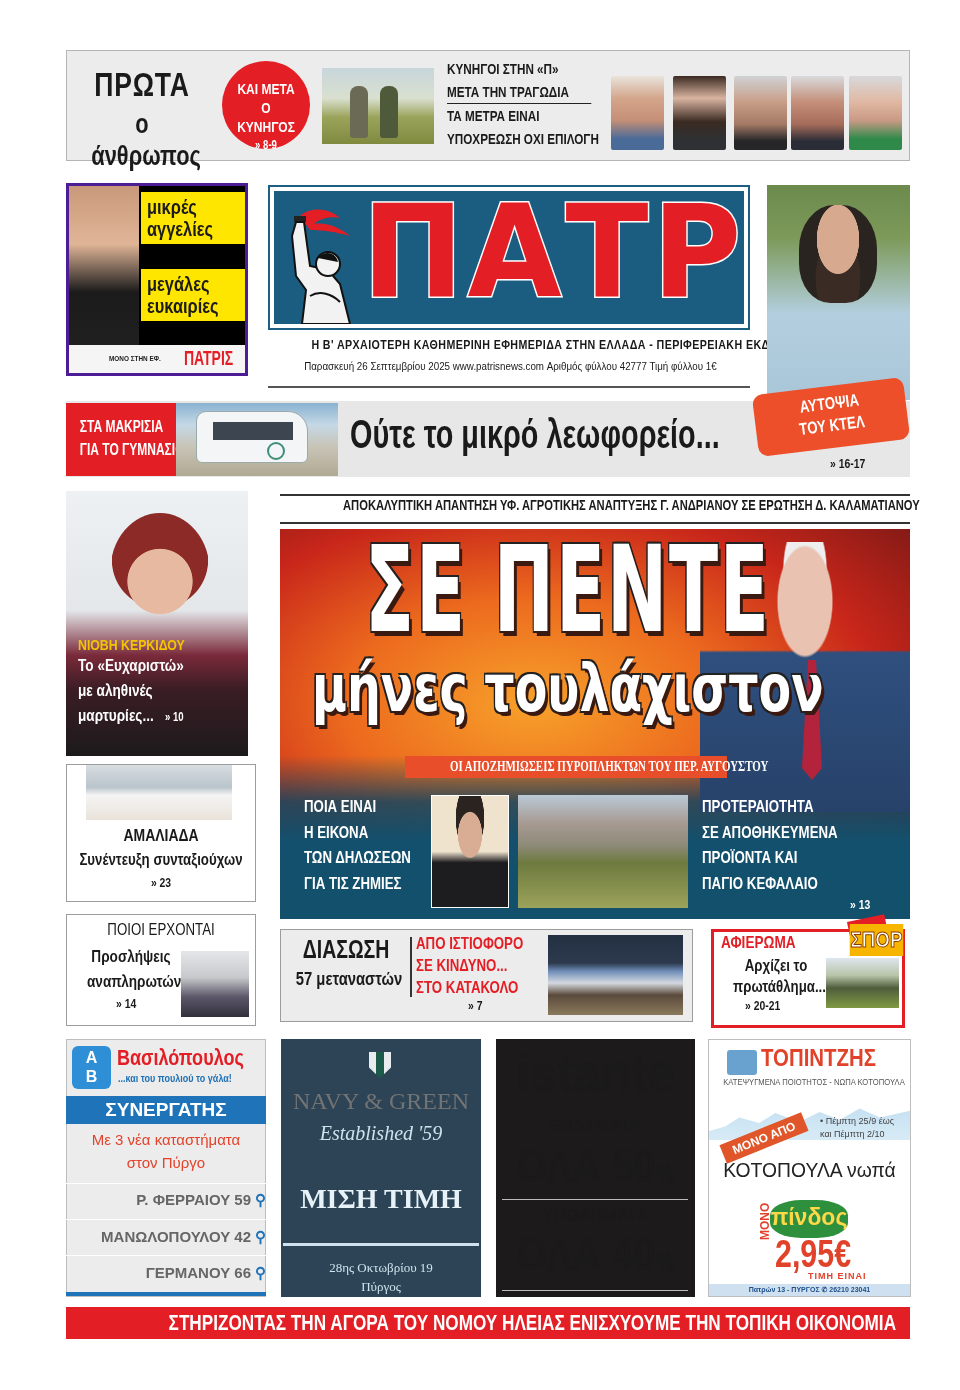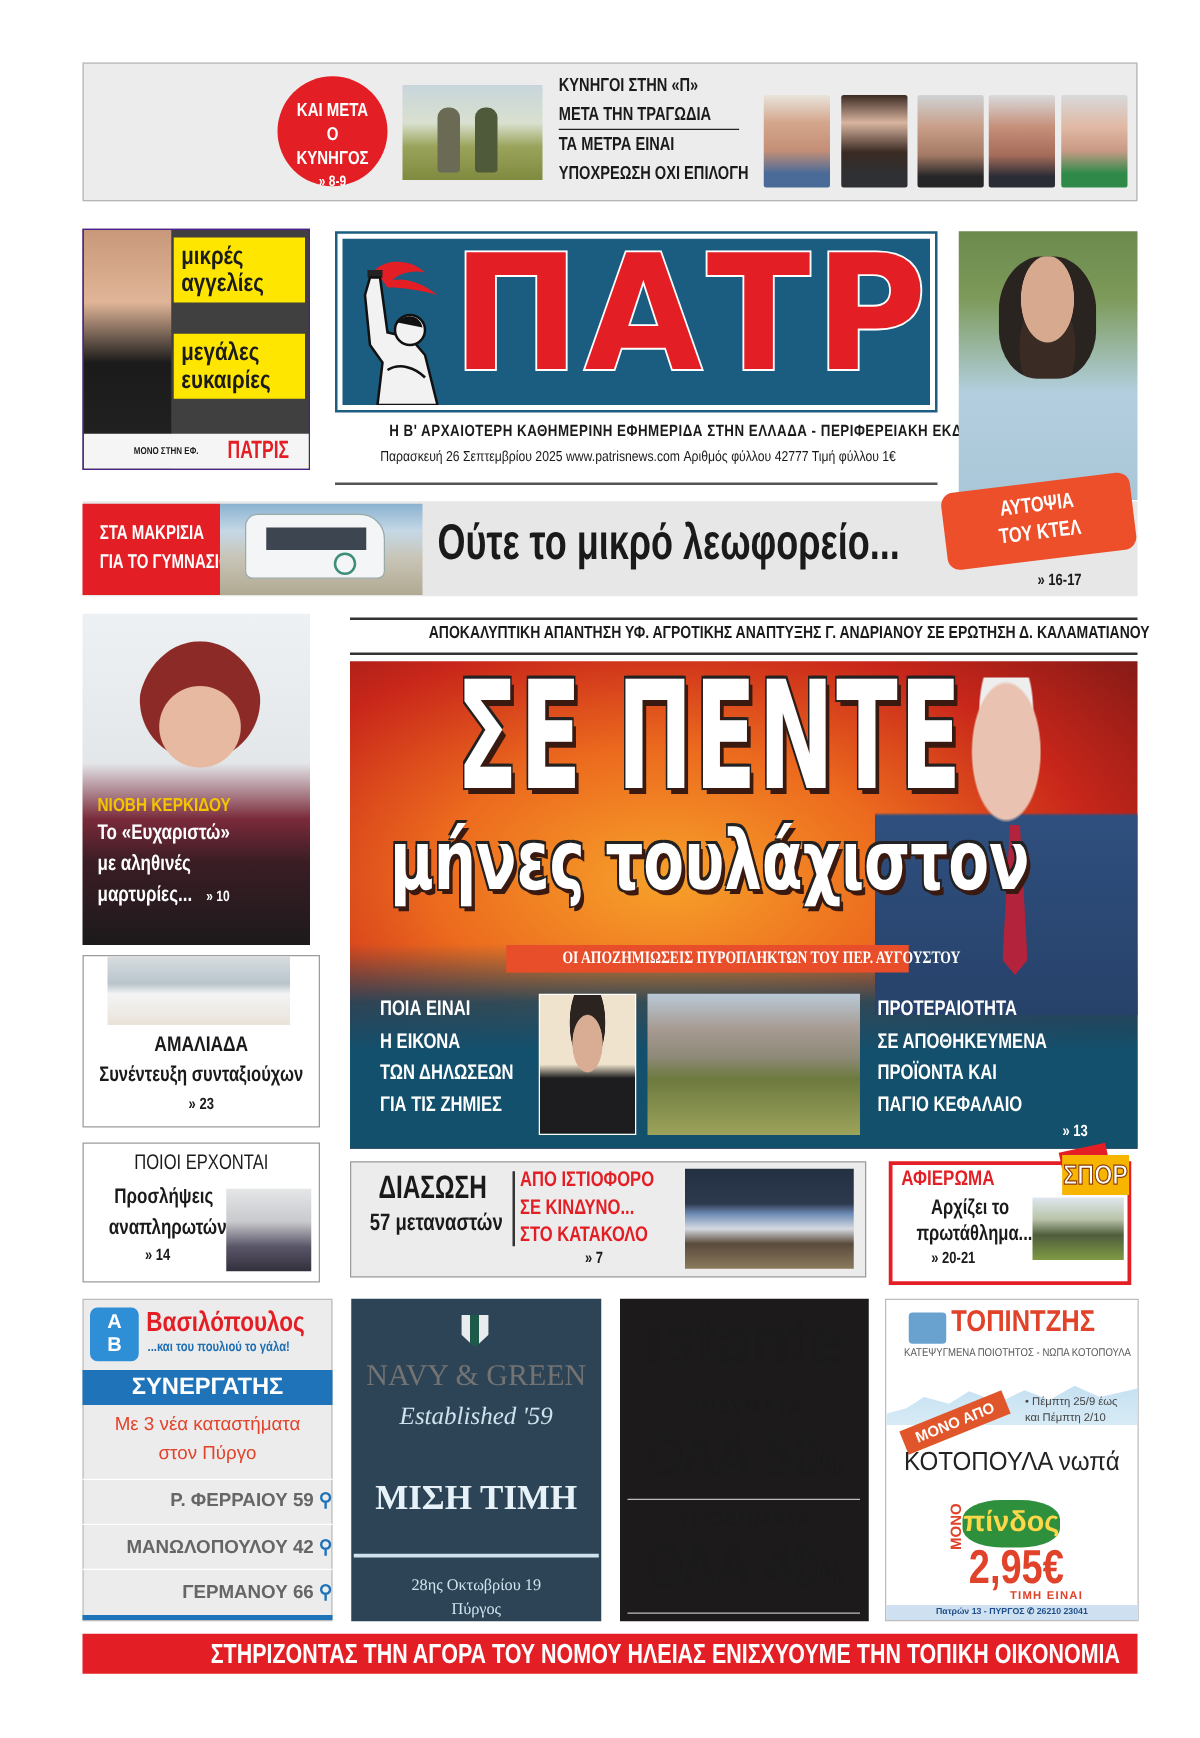--- a/index.html
+++ b/index.html
@@ -17,21 +17,21 @@
   #red-circle span { display: block; font-size: 15px; font-weight: bold; transform: scaleX(0.8); line-height: 19px; }
   #red-circle .pg { font-size: 12px; }
   #hunters { left: 255px; top: 17px; width: 112px; height: 76px; background: linear-gradient(180deg,#c8d6dc 0%,#d9e0cf 40%,#9aa35a 65%,#7f8a3f 100%); }
   .hunter { position: absolute; bottom: 6px; width: 18px; height: 52px; border-radius: 8px 8px 3px 3px; }
   #hunt-text { left: 380px; top: 6px; width: 165px; }
   #hunt-text div { font-size: 15px; font-weight: bold; line-height: 23px; transform: scaleX(0.78); transform-origin: left; white-space: nowrap; }
   #hunt-text .sep { border-bottom: 1.5px solid #222; width: 185px; }
   .face { position: absolute; top: 25px; width: 53px; height: 74px; border-radius: 2px; }
 
   
-  #ad-small { left: 66px; top: 183px; width: 182px; height: 193px; background: #404040; border: 1px solid #4c1d95; overflow: hidden; }
+  #ad-small { left: 66px; top: 183px; width: 182px; height: 193px; background: #000000; border: 3px solid #4c1d95; overflow: hidden; }
   #ad-woman { left: 0; top: 0; width: 70px; height: 193px; background: linear-gradient(180deg,#c9987a 0%,#e0b597 30%,#1b1b1b 55%,#232323 100%); }
   .ad-yellow { position: absolute; left: 72px; width: 105px; background: #ffe600; padding: 4px 6px; }
   .ad-yellow div { font-size: 20px; font-weight: bold; color: #1b1b1b; line-height: 22px; transform: scaleX(0.82); transform-origin: left; }
   #ad-foot { left: 0; bottom: 0; width: 182px; height: 28px; background: #f5f5f5; }
   #ad-foot .t1 { position: absolute; left: 40px; top: 9px; font-size: 8px; font-weight: bold; transform: scaleX(0.8); transform-origin: left; }
   #ad-foot .t2 { position: absolute; left: 115px; top: 2px; font-size: 20px; font-weight: bold; color: #e31e24; transform: scaleX(0.7); transform-origin: left; }
 
   
   #masthead { left: 268px; top: 185px; width: 482px; height: 145px; background: #fff; border: 2px solid #1c5f82; padding: 4px; }
   #masthead-inner { width: 100%; height: 100%; background: #1a5d80; position: relative; overflow: hidden; }
@@ -155,20 +155,24 @@
   #top-kilo { left: 808px; top: 1271px; color: #e0422a; font-size: 9px; font-weight: bold; letter-spacing: 1px; }
   #top-bar { left: 709px; top: 1284px; width: 201px; height: 12px; background: #cfe1f0; color: #1d4e8a; font-size: 7px; font-weight: bold; text-align: center; line-height: 12px; white-space: nowrap; }
 
   #footer-band { left: 66px; top: 1307px; width: 844px; height: 32px; background: #e31e24; color: #fff; text-align: center; font-size: 22px; font-weight: bold; line-height: 32px; white-space: nowrap; }
   #footer-band span { display: inline-block; transform: scaleX(0.78); }
 </style>
 </head>
 <body>
 
 <div id="top-banner" class="abs">
+  <div id="prota" class="abs">
+    <span class="big">ΠΡΩΤΑ</span>
+    <span class="small">ο άνθρωπος</span>
+  </div>
   <div id="red-circle" class="abs">
     <span>ΚΑΙ ΜΕΤΑ</span>
     <span>Ο ΚΥΝΗΓΟΣ</span>
     <span class="pg">» 8-9</span>
   </div>
   <div id="hunters" class="photo">
     <div class="hunter" style="left:28px;background:#6b6a55;"></div>
     <div class="hunter" style="left:58px;background:#4e5a3a;"></div>
   </div>
   <div id="hunt-text" class="abs">

